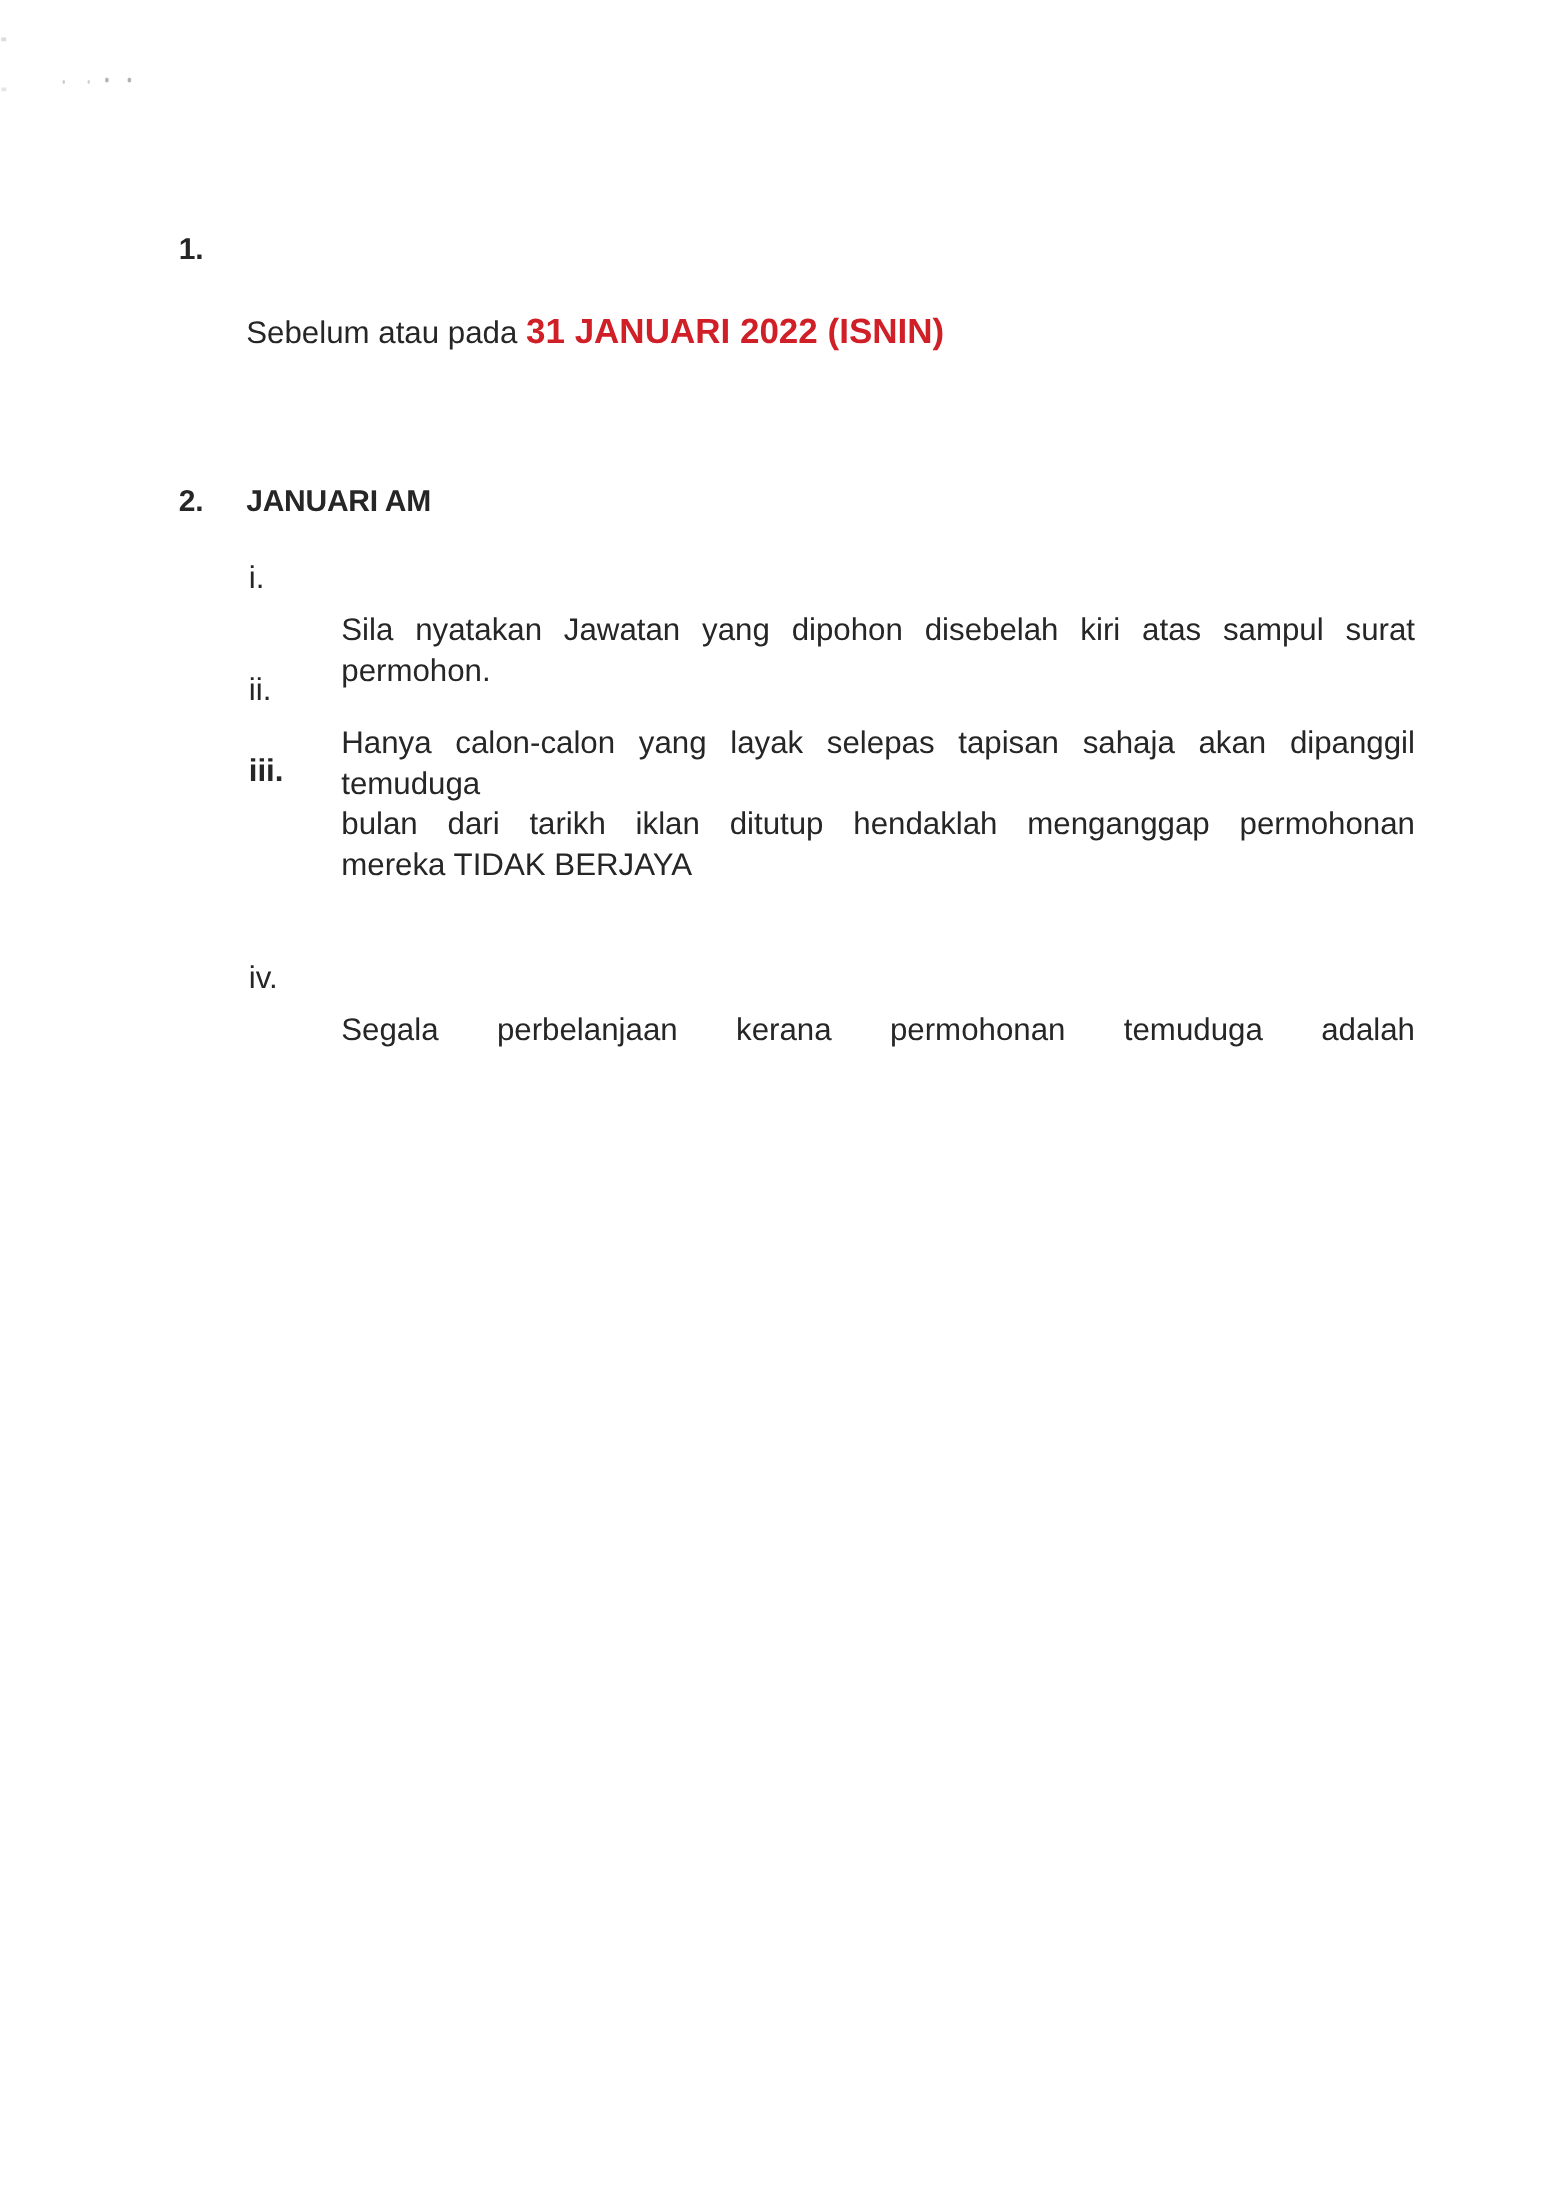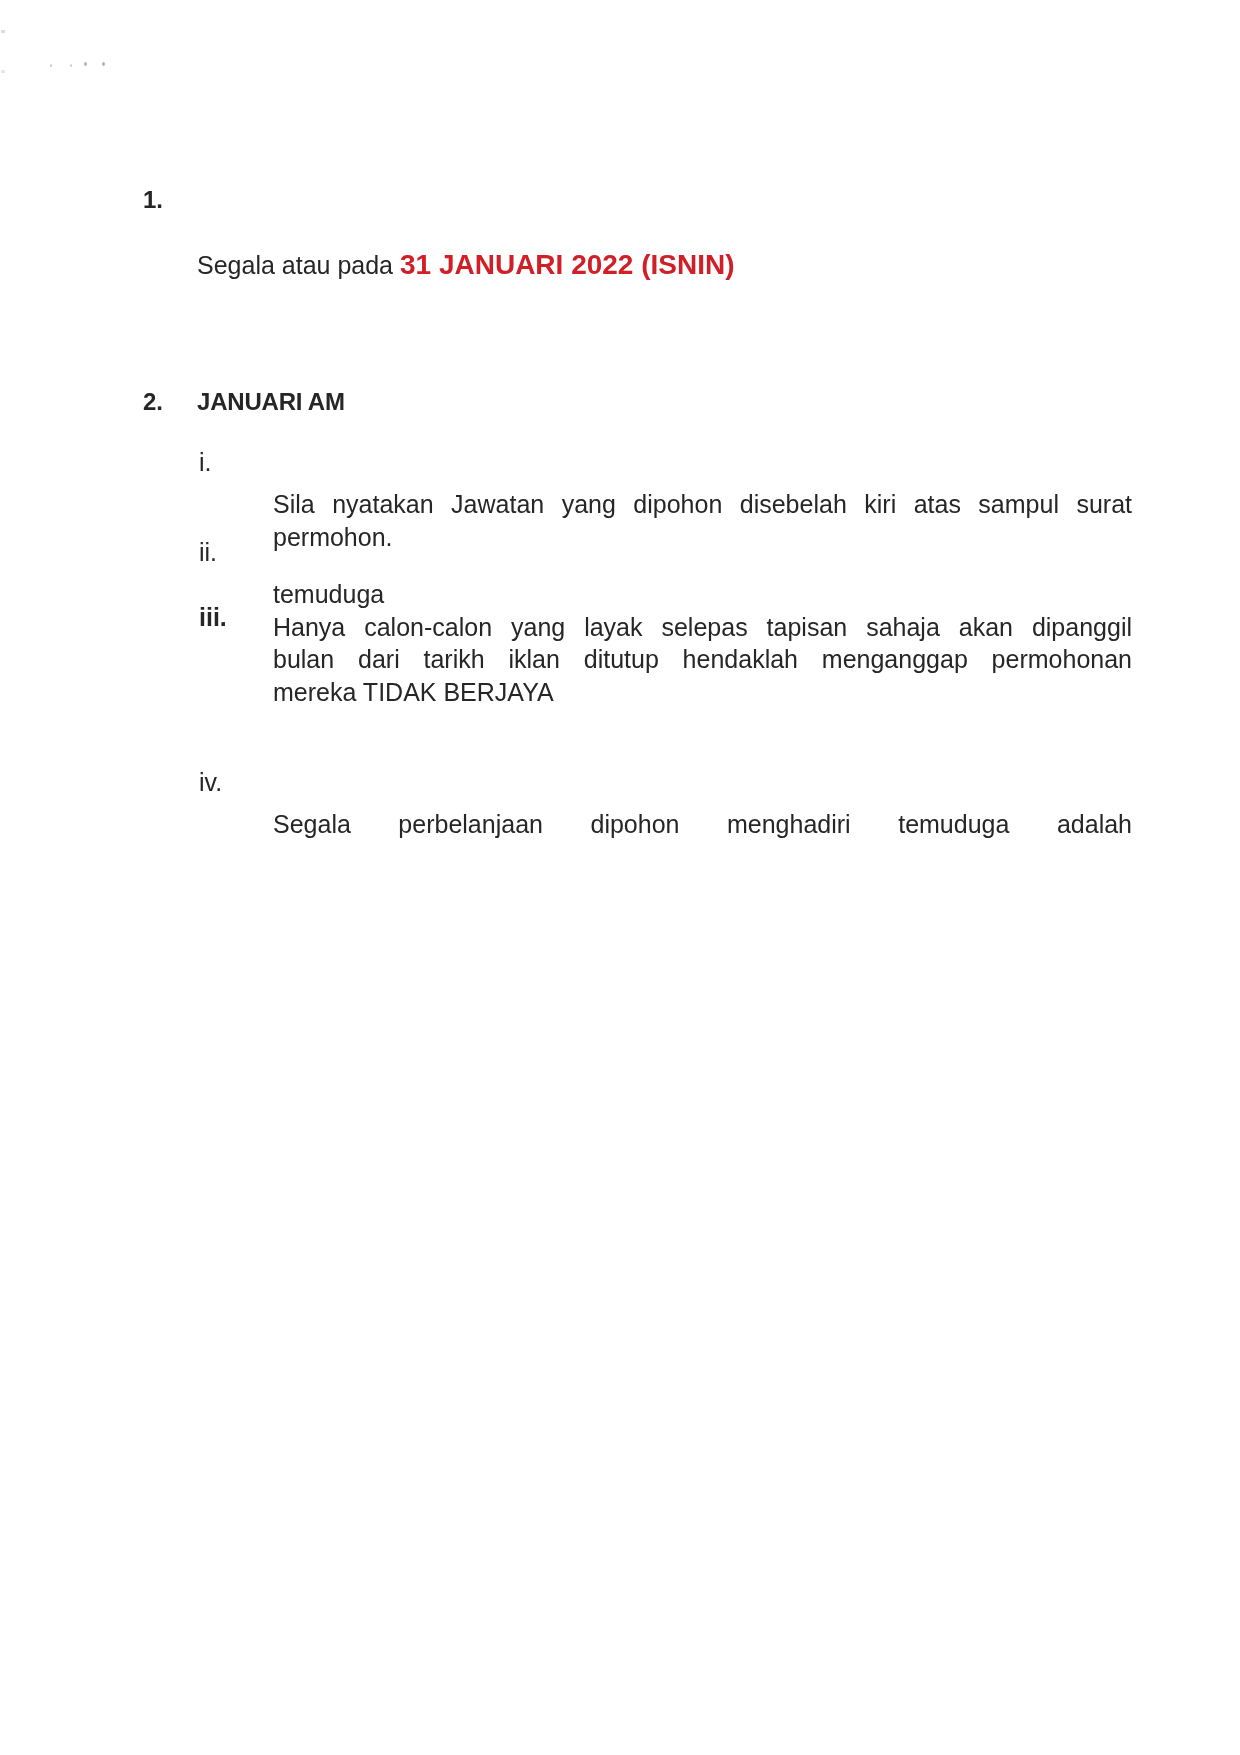--- a/index.html
+++ b/index.html
@@ -81,52 +81,52 @@
   <span class="dot d3"></span>
   <span class="dot d4"></span>
   <span class="edge e1"></span>
   <span class="edge e2"></span>
 
   <div class="heading h1-pos">
     <span class="num">1.</span>
   </div>
 
   <div class="bodyline">
-    <span>Segala atau pada </span><span class="red">31 JANUARI 2022 (ISNIN)</span>
+    <span>Sebelum atau pada </span><span class="red">31 JANUARI 2022 (ISNIN)</span>
   </div>
 
   <div class="heading h2-pos">
     <span class="num">2.</span>
     <span class="title">JANUARI AM</span>
   </div>
 
   <div class="item item-i">
     <span class="marker">i.</span>
     <div class="itext">
       <div class="ln just">Sila nyatakan Jawatan yang dipohon disebelah kiri atas sampul surat</div>
       <div class="ln">permohon.</div>
     </div>
   </div>
 
   <div class="item item-ii">
     <span class="marker">ii.</span>
     <div class="itext">
+      <div class="ln just">Hanya calon-calon yang layak selepas tapisan sahaja akan dipanggil</div>
       <div class="ln">temuduga</div>
-      <div class="ln just">Hanya calon-calon yang layak selepas tapisan sahaja akan dipanggil</div>
     </div>
   </div>
 
   <div class="item item-iii">
     <span class="marker bold">iii.</span>
     <div class="itext">
       <div class="ln just">bulan dari tarikh iklan ditutup hendaklah menganggap permohonan</div>
       <div class="ln"><span>mereka </span><span class="bold">TIDAK BERJAYA</span></div>
     </div>
   </div>
 
   <div class="item item-iv">
     <span class="marker">iv.</span>
     <div class="itext">
-      <div class="ln just">Segala perbelanjaan dipohon menghadiri temuduga adalah</div>
+      <div class="ln just">Segala perbelanjaan kerana permohonan temuduga adalah</div>
     </div>
   </div>
 
 </div>
 
 </body></html>

